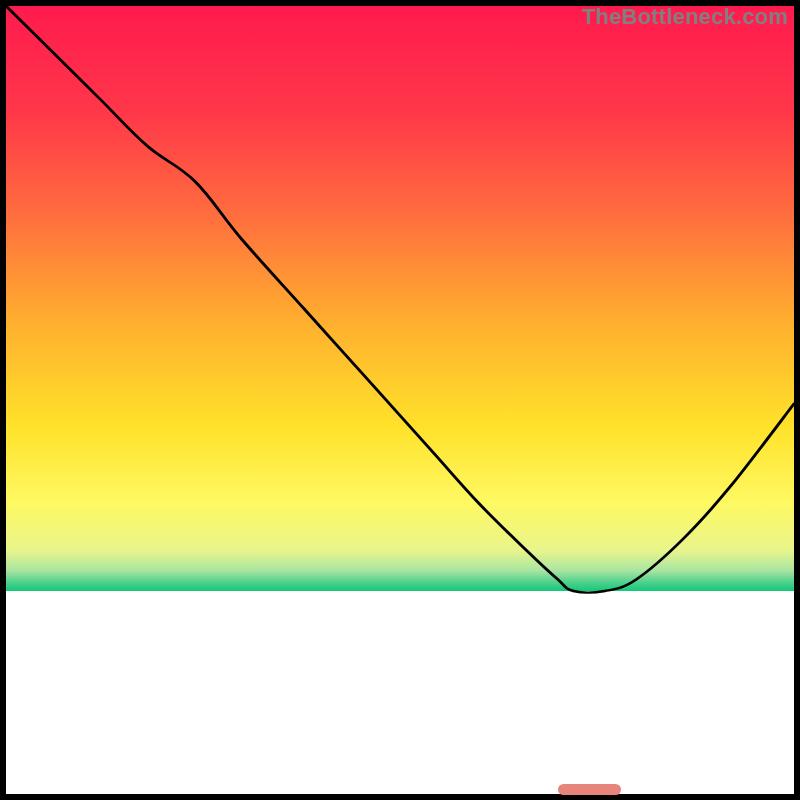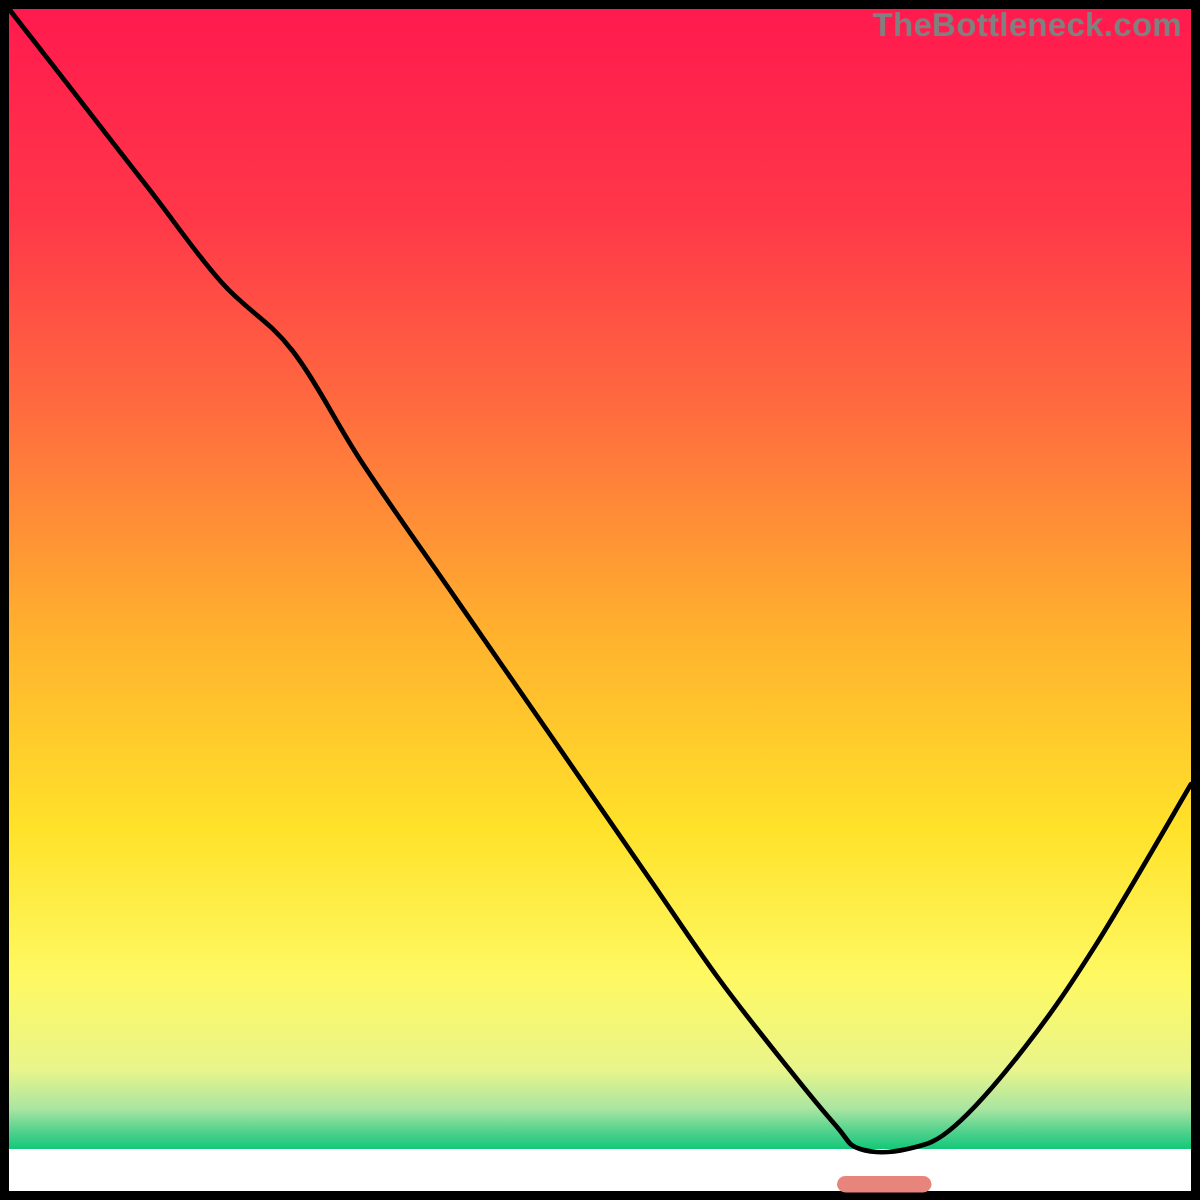--- a/index.html
+++ b/index.html
@@ -17,21 +17,21 @@
     width: 800px;
     height: 800px;
     box-sizing: border-box;
     border: 6px solid #000;
   }
   .plot {
     position: absolute;
     left: 6px;
     top: 6px;
     width: 788px;
-    height: 760px;
+    height: 585px;
   }
   .gradient {
     position: absolute;
     left: 0;
     top: 0;
     width: 100%;
     height: 100%;
   }
   .curve-svg {
     position: absolute;

